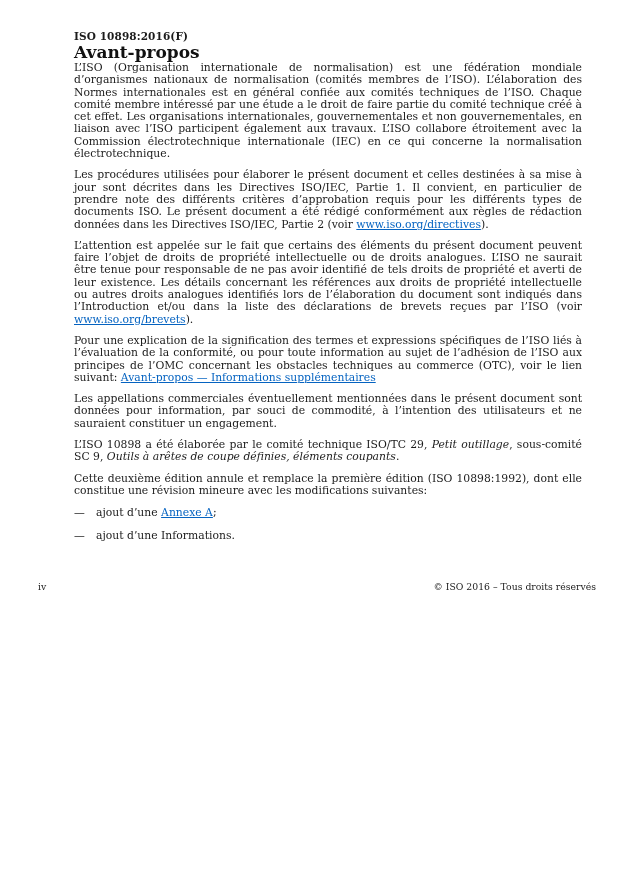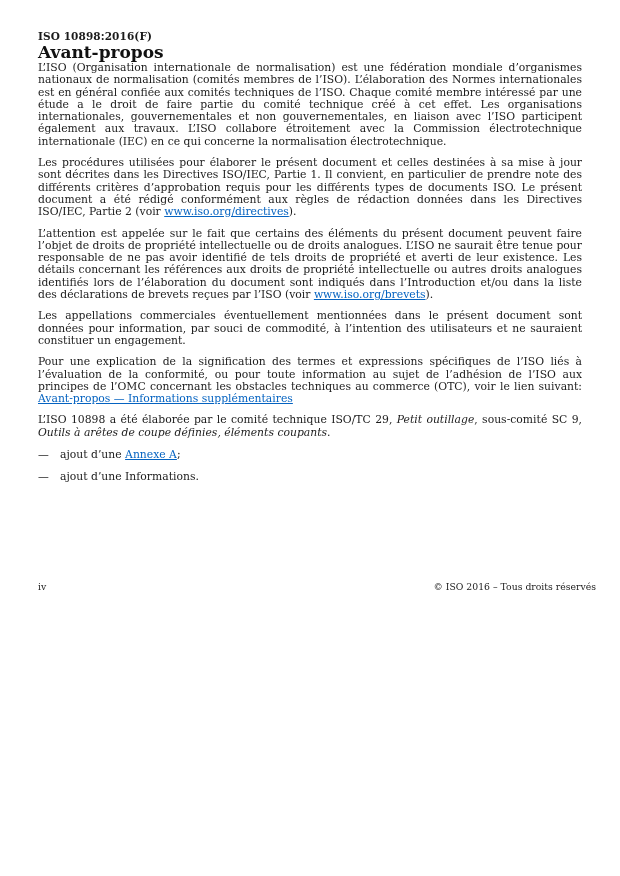--- a/index.html
+++ b/index.html
@@ -6,20 +6,21 @@
   html, body { background: #ffffff; }
   .page {
     position: relative;
     width: 620px;
     height: 616px;
     margin: 0 auto;
     background: #ffffff;
     color: #1b1b1b;
     font-family: "DejaVu Serif", serif;
     overflow: hidden;
+    padding-left: 36px;
   }
   .content { padding: 30px 38px 0 38px; }
   .doc-ref {
     font-size: 10.5px;
     font-weight: bold;
     letter-spacing: 0.1px;
   }
   .doc-title {
     font-size: 17px;
     font-weight: bold;
@@ -67,26 +68,27 @@
     <h1 class="doc-title">Avant-propos</h1>
 
     <div class="body-text">
 
       <p class="para">L’ISO (Organisation internationale de normalisation) est une fédération mondiale d’organismes nationaux de normalisation (comités membres de l’ISO). L’élaboration des Normes internationales est en général confiée aux comités techniques de l’ISO. Chaque comité membre intéressé par une étude a le droit de faire partie du comité technique créé à cet effet. Les organisations internationales, gouvernementales et non gouvernementales, en liaison avec l’ISO participent également aux travaux. L’ISO collabore étroitement avec la Commission électrotechnique internationale (IEC) en ce qui concerne la normalisation électrotechnique.</p>
 
       <p class="para"><span>Les procédures utilisées pour élaborer le présent document et celles destinées à sa mise à jour sont décrites dans les Directives ISO/IEC, Partie 1. Il convient, en particulier de prendre note des différents critères d’approbation requis pour les différents types de documents ISO. Le présent document a été rédigé conformément aux règles de rédaction données dans les Directives ISO/IEC, Partie 2 (voir </span><a class="link">www.iso.org/directives</a><span>).</span></p>
 
       <p class="para"><span>L’attention est appelée sur le fait que certains des éléments du présent document peuvent faire l’objet de droits de propriété intellectuelle ou de droits analogues. L’ISO ne saurait être tenue pour responsable de ne pas avoir identifié de tels droits de propriété et averti de leur existence. Les détails concernant les références aux droits de propriété intellectuelle ou autres droits analogues identifiés lors de l’élaboration du document sont indiqués dans l’Introduction et/ou dans la liste des déclarations de brevets reçues par l’ISO (voir </span><a class="link">www.iso.org/brevets</a><span>).</span></p>
 
+      <p class="para"><span>Pour une explication de la signification des termes et expressions spécifiques de l’ISO liés à l’évaluation de la conformité, ou pour toute information au sujet de l’adhésion de l’ISO aux principes de l’OMC concernant les obstacles techniques au commerce (OTC), voir le lien suivant: </span><a class="link">Avant-propos — Informations supplémentaires</a></p>
+
       <p class="para">Les appellations commerciales éventuellement mentionnées dans le présent document sont données pour information, par souci de commodité, à l’intention des utilisateurs et ne sauraient constituer un engagement.</p>
-
-      <p class="para"><span>Pour une explication de la signification des termes et expressions spécifiques de l’ISO liés à l’évaluation de la conformité, ou pour toute information au sujet de l’adhésion de l’ISO aux principes de l’OMC concernant les obstacles techniques au commerce (OTC), voir le lien suivant: </span><a class="link">Avant-propos — Informations supplémentaires</a></p>
 
       <p class="para"><span>L’ISO 10898 a été élaborée par le comité technique ISO/TC 29, </span><span class="italic">Petit outillage</span><span>, sous-comité SC 9, </span><span class="italic">Outils à arêtes de coupe définies, éléments coupants</span><span>.</span></p>
 
+      <p class="para">Cette deuxième édition annule et remplace la première édition (ISO 10898:1992), dont elle constitue une révision mineure avec les modifications suivantes:</p>
 
       <div class="list-item">
         <span class="dash">—</span>
         <span><span>ajout d’une </span><a class="link">Annexe A</a><span>;</span></span>
       </div>
 
       <div class="list-item">
         <span class="dash">—</span>
         <span>ajout d’une Informations.</span>
       </div>

